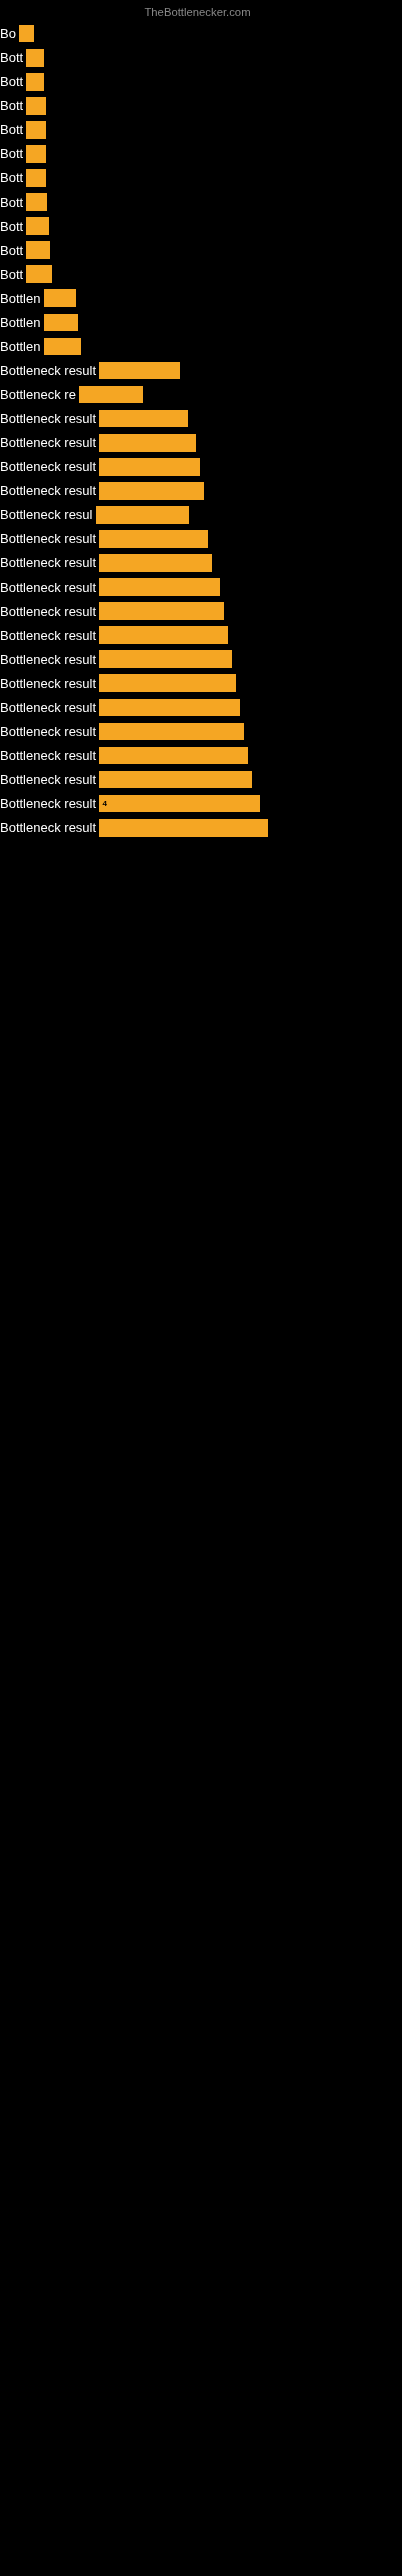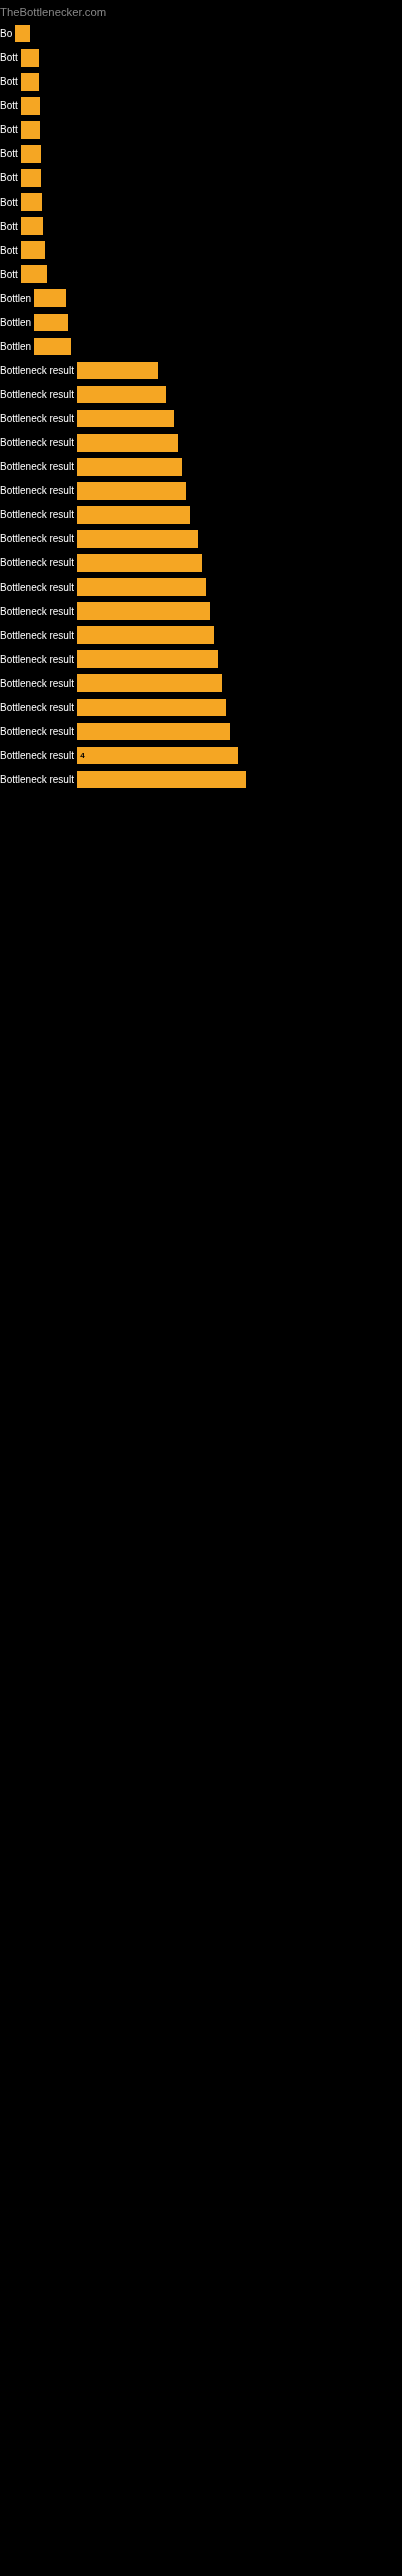--- a/index.html
+++ b/index.html
@@ -10,32 +10,32 @@
     body {
       background-color: #000000;
       width: 403px;
       min-height: 2576px;
       font-family: Arial, sans-serif;
       position: relative;
     }
     .site-title {
       color: #888888;
       font-size: 11.3px;
-      text-align: left;
+      text-align: center;
       padding: 6.4px 8px 3.2px 0;
     }
     .bar-container {
       display: flex;
       align-items: center;
       margin-bottom: 0px;
       padding: 3.2px 0;
     }
     .bar-label {
       color: #ffffff;
-      font-size: 10px;
+      font-size: 13px;
       white-space: nowrap;
       padding-right: 3.2px;
       min-width: 0;
     }
     .bar {
       background-color: #f5a623;
       height: 17.7px;
       display: flex;
       align-items: center;
       padding-left: 3.2px;
@@ -112,34 +112,42 @@
     </div>
     <div class="bar-container">
       <span class="bar-label">Bottlen</span>
       <div class="bar" style="width: 37px;"></div>
     </div>
     <div class="bar-container">
       <span class="bar-label">Bottleneck result</span>
       <div class="bar" style="width: 81px;"></div>
     </div>
     <div class="bar-container">
+      <span class="bar-label">Bottleneck re</span>
+      <div class="bar" style="width: 64px;"></div>
+    </div>
+    <div class="bar-container">
       <span class="bar-label">Bottleneck result</span>
       <div class="bar" style="width: 89px;"></div>
     </div>
     <div class="bar-container">
       <span class="bar-label">Bottleneck result</span>
       <div class="bar" style="width: 97px;"></div>
     </div>
     <div class="bar-container">
       <span class="bar-label">Bottleneck result</span>
       <div class="bar" style="width: 101px;"></div>
     </div>
     <div class="bar-container">
       <span class="bar-label">Bottleneck result</span>
       <div class="bar" style="width: 105px;"></div>
+    </div>
+    <div class="bar-container">
+      <span class="bar-label">Bottleneck resul</span>
+      <div class="bar" style="width: 93px;"></div>
     </div>
     <div class="bar-container">
       <span class="bar-label">Bottleneck result</span>
       <div class="bar" style="width: 109px;"></div>
     </div>
     <div class="bar-container">
       <span class="bar-label">Bottleneck result</span>
       <div class="bar" style="width: 113px;"></div>
     </div>
     <div class="bar-container">

